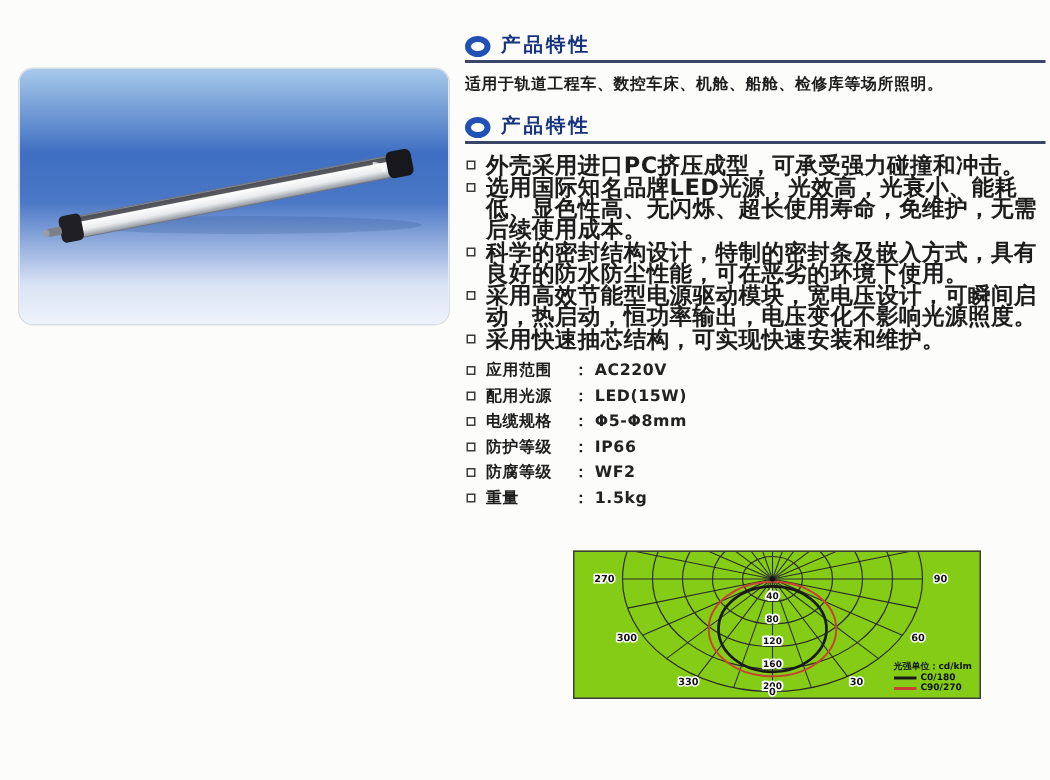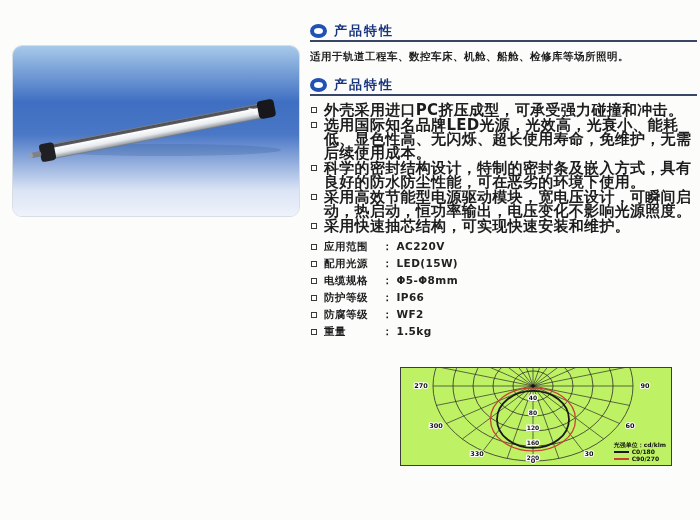--- a/index.html
+++ b/index.html
@@ -47,22 +47,22 @@
   .spec-label{font-size:10.5px;font-weight:bold;color:#1d1d1d;letter-spacing:.5px;}
   .spec-sep{font-size:10.5px;font-weight:bold;color:#1d1d1d;margin-right:4px;}
   .spec-value{font-size:10.5px;font-weight:bold;color:#222;letter-spacing:.4px;}
   .spec-value2{
     font-size:10.5px;font-weight:bold;color:#222;letter-spacing:.4px;
     margin:0 0 3px 83px;line-height:13px;
   }
 
   
   .chart-box{
-    position:relative;margin:9px 0 0 90px;width:270px;height:97px;
-    border:1.5px solid #3c3c3c;background:#bef264;
+    position:relative;margin:9px 0 0 72px;width:270px;height:97px;
+    border:1.5px solid #3c3c3c;background:#84cc16;
   }
   .chart-box svg{display:block;width:270px;height:97px;overflow:hidden;}
   .tick{
     font-size:6px;font-weight:bold;fill:#111;
     paint-order:stroke;stroke:#fff;stroke-width:2.5px;
     font-family:"DejaVu Sans",sans-serif;
   }
   .ang{
     font-size:6.5px;font-weight:bold;fill:#111;
     paint-order:stroke;stroke:#fff;stroke-width:2px;

